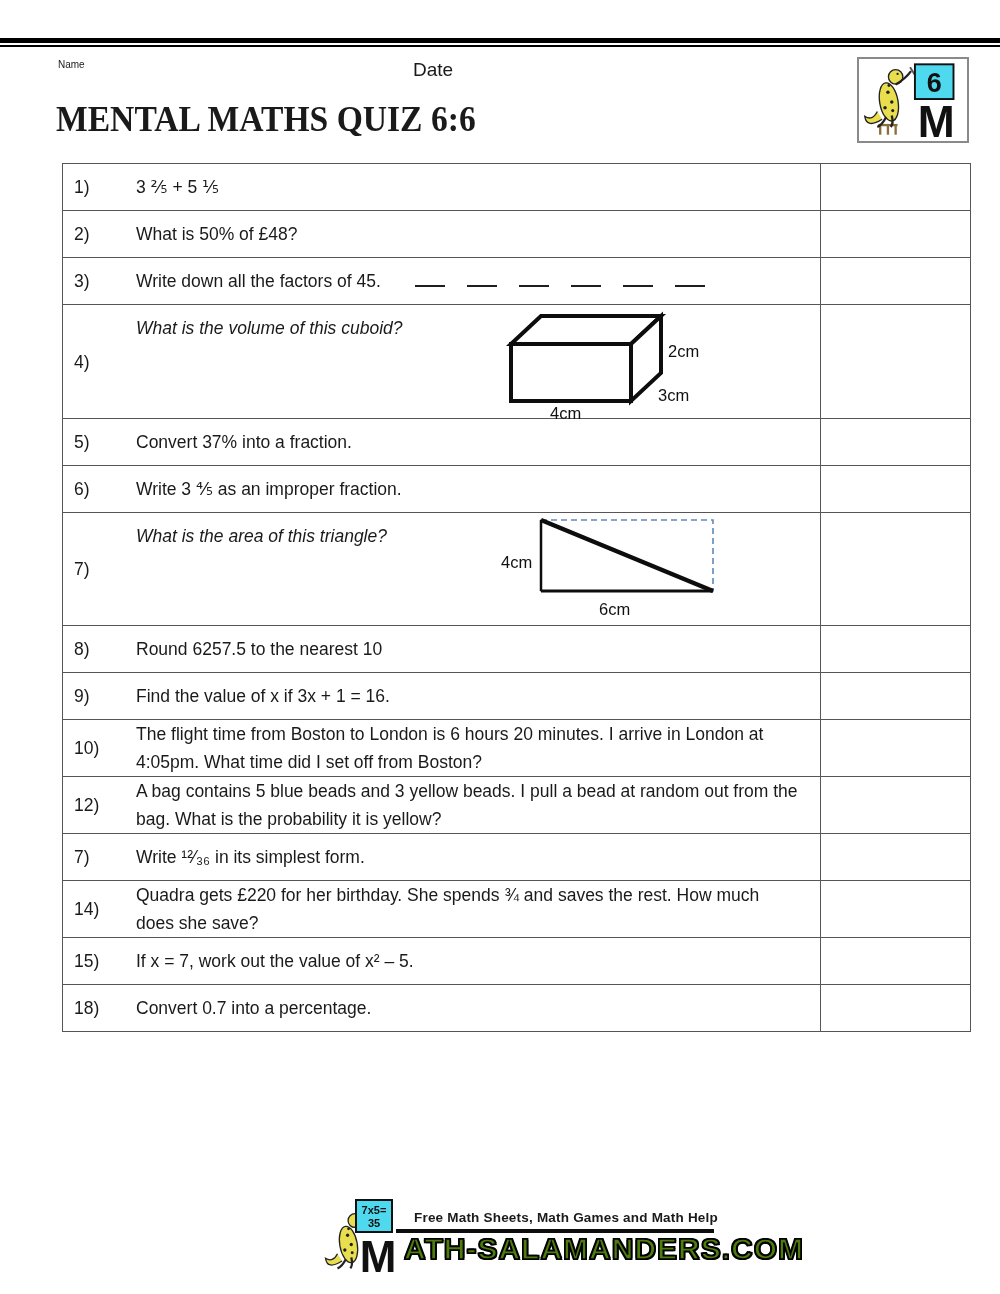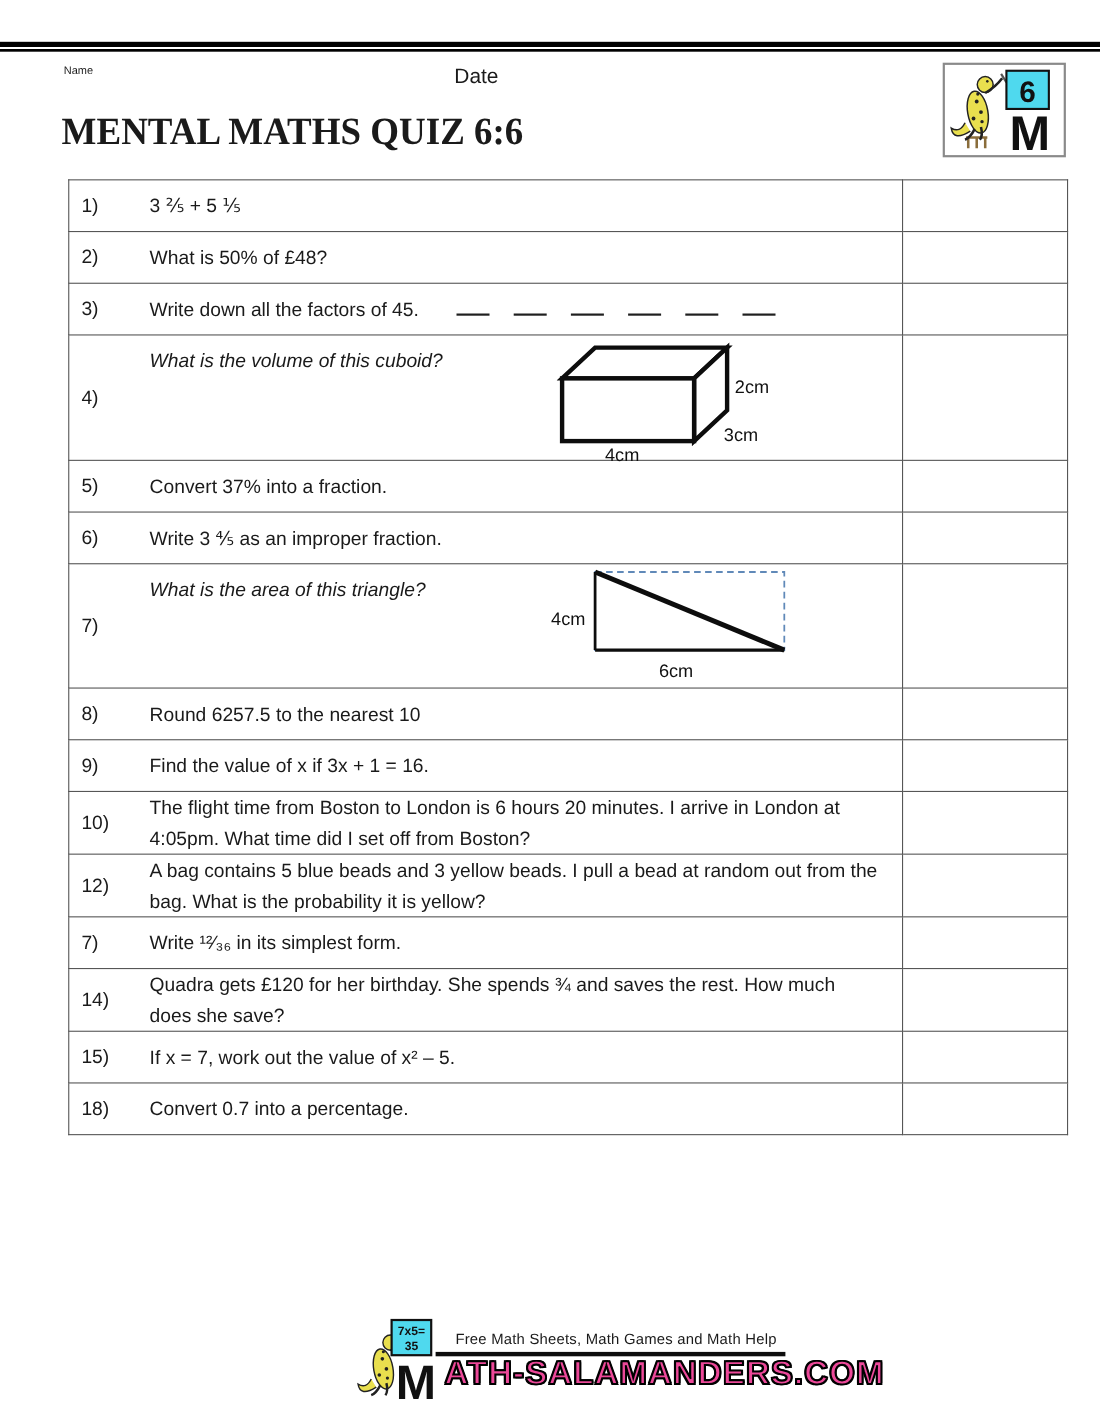--- a/index.html
+++ b/index.html
@@ -42,25 +42,25 @@
   .blanks .blank{display:inline-block;width:30px;height:13px;border-bottom:2px solid #1f1f1f;margin-left:22px;}
   .blanks{margin-left:12px;}
   .figwrap{position:absolute;}
   .fig-cuboid{left:443px;top:6px;}
   .fig-tri{left:432px;top:4px;}
   svg text{font-family:"Liberation Sans","DejaVu Sans",sans-serif;fill:#111;}
 
   
   .footer{position:absolute;left:322px;top:1198px;width:440px;height:80px;}
   .f-icon{position:absolute;left:0;top:0;}
-  .f-tag{position:absolute;left:92px;top:12px;width:300px;font-weight:normal;font-size:13.5px;letter-spacing:.2px;white-space:nowrap;}
+  .f-tag{position:absolute;left:92px;top:12px;width:300px;font-weight:bold;font-size:13.5px;letter-spacing:.2px;white-space:nowrap;}
   .f-rule{position:absolute;left:74px;top:31px;width:318px;height:4px;background:#0d0d0d;}
   .f-brand{
     position:absolute;left:82px;top:34px;font-size:30px;font-weight:800;letter-spacing:1px;
-    color:#ec4899;-webkit-text-stroke:1.6px #000;
+    color:#4d7c0f;-webkit-text-stroke:1.6px #000;
     text-shadow:-1px -1px 0 #000,1px -1px 0 #000,-1px 1px 0 #000,1px 1px 0 #000;
     white-space:nowrap;
   }
 </style>
 </head>
 <body>
 
 <div class="topbar"></div>
 <div class="name-label">Name</div>
 <div class="date-label">Date</div>
@@ -207,21 +207,21 @@
     <tr class="h47">
       <td class="qc">
         <span class="num">7)</span>
         <div class="qt">Write ¹²⁄₃₆ in its simplest form.</div>
       </td>
       <td class="ac"></td>
     </tr>
     <tr class="h57">
       <td class="qc">
         <span class="num">14)</span>
-        <div class="qt">Quadra gets £120 for her birthday. She spends ¾ and saves the rest. How much does she save?</div>
+        <div class="qt">Quadra gets £220 for her birthday. She spends ¾ and saves the rest. How much does she save?</div>
       </td>
       <td class="ac"></td>
     </tr>
     <tr class="h47">
       <td class="qc">
         <span class="num">15)</span>
         <div class="qt">If x = 7, work out the value of x² – 5.</div>
       </td>
       <td class="ac"></td>
     </tr>

